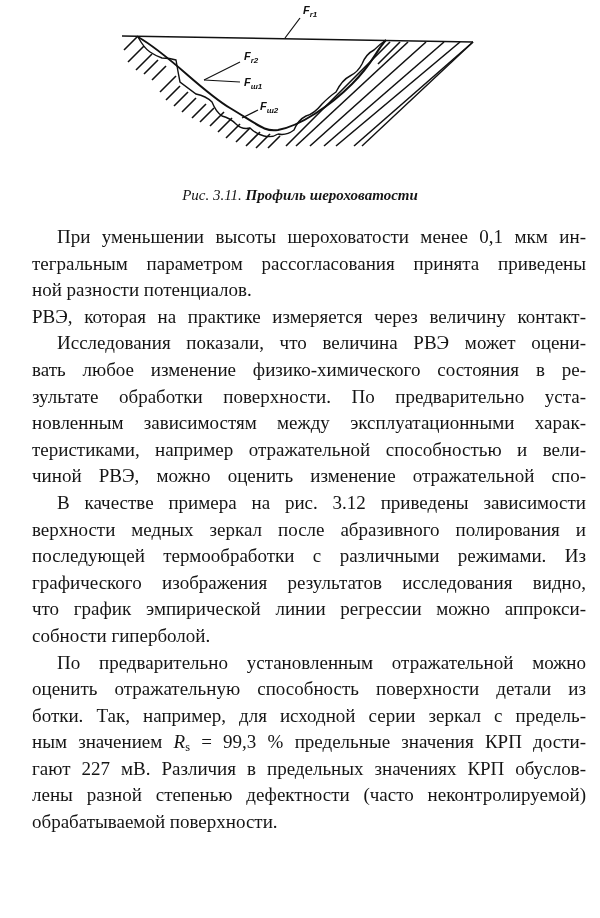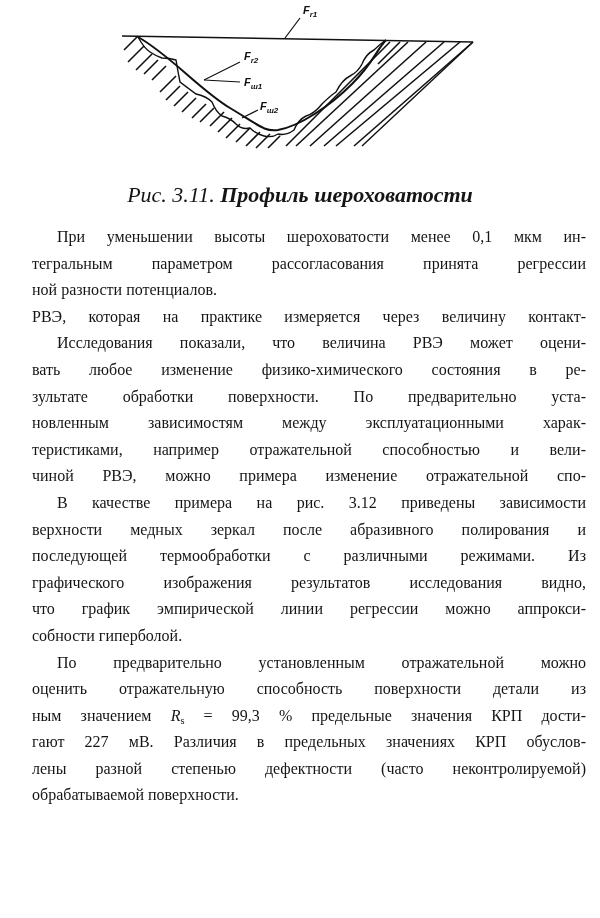--- a/index.html
+++ b/index.html
@@ -11,27 +11,27 @@
     .figure {
       position: absolute; left: 100px; top: 0px; width: 400px; height: 180px;
     }
     .figure svg { width: 400px; height: 180px; display: block; }
     .fig-label {
       font-family: "Liberation Sans", sans-serif; font-style: italic; font-weight: bold;
       font-size: 11px; fill: #111;
     }
     .caption {
       position: absolute; left: 0; top: 184px; width: 600px; text-align: center;
-      font-size: 22px; font-style: italic; line-height: 22px;
+      font-size: 15px; font-style: italic; line-height: 22px;
     }
     .caption .cap-num { font-style: italic; font-weight: normal; }
     .caption .cap-title { font-style: italic; font-weight: bold; }
     .body-text {
       position: absolute; left: 32px; top: 224px; width: 554px;
-      font-size: 16px; line-height: 26.6px;
+      font-size: 19px; line-height: 26.6px;
       text-align: justify;
     }
     .line {
       display: block; white-space: nowrap; text-align: justify;
       text-align-last: justify; height: 26.6px;
     }
     .line.last { text-align-last: left; }
     .line.indent { padding-left: 25px; }
     .page-number {
       position: absolute; left: 0; width: 600px; top: 921px; text-align: center;
@@ -100,43 +100,44 @@
 </div>
 
 <div class="caption">
   <span class="cap-num">Рис. 3.11.</span>
   <span class="cap-title">Профиль шероховатости</span>
 </div>
 
 <div class="body-text">
   <div>
       <span class="line indent">При уменьшении высоты шероховатости менее 0,1 мкм ин-</span>
-      <span class="line">тегральным параметром рассогласования принята регрессии</span>
+      <span class="line">тегральным параметром рассогласования принята приведены</span>
       <span class="line last">ной разности потенциалов.</span>
       <span class="line">РВЭ, которая на практике измеряется через величину контакт-</span>
     </div>
   <div>
       <span class="line indent">Исследования показали, что величина РВЭ может оцени-</span>
       <span class="line">вать любое изменение физико-химического состояния в ре-</span>
       <span class="line">зультате обработки поверхности. По предварительно уста-</span>
       <span class="line">новленным зависимостям между эксплуатационными харак-</span>
       <span class="line">теристиками, например отражательной способностью и вели-</span>
-      <span class="line">чиной РВЭ, можно примера изменение отражательной спо-</span>
+      <span class="line">чиной РВЭ, можно оценить изменение отражательной спо-</span>
     </div>
   <div>
       <span class="line indent">В качестве примера на рис. 3.12 приведены зависимости</span>
       <span class="line">верхности медных зеркал после абразивного полирования и</span>
       <span class="line">последующей термообработки с различными режимами. Из</span>
       <span class="line">графического изображения результатов исследования видно,</span>
       <span class="line">что график эмпирической линии регрессии можно аппрокси-</span>
       <span class="line last">собности гиперболой.</span>
     </div>
   <div>
       <span class="line indent">По предварительно установленным отражательной можно</span>
       <span class="line">оценить отражательную способность поверхности детали из</span>
+      <span class="line">ботки. Так, например, для исходной серии зеркал с предель-</span>
       <span class="line">ным значением <i class="sym">R</i><sub>s</sub> = 99,3 % предельные значения КРП дости-</span>
       <span class="line">гают 227 мВ. Различия в предельных значениях КРП обуслов-</span>
       <span class="line">лены разной степенью дефектности (часто неконтролируемой)</span>
       <span class="line last">обрабатываемой поверхности.</span>
     </div>
 </div>
 
 <div class="page-number">125</div>
 
 </body></html>

